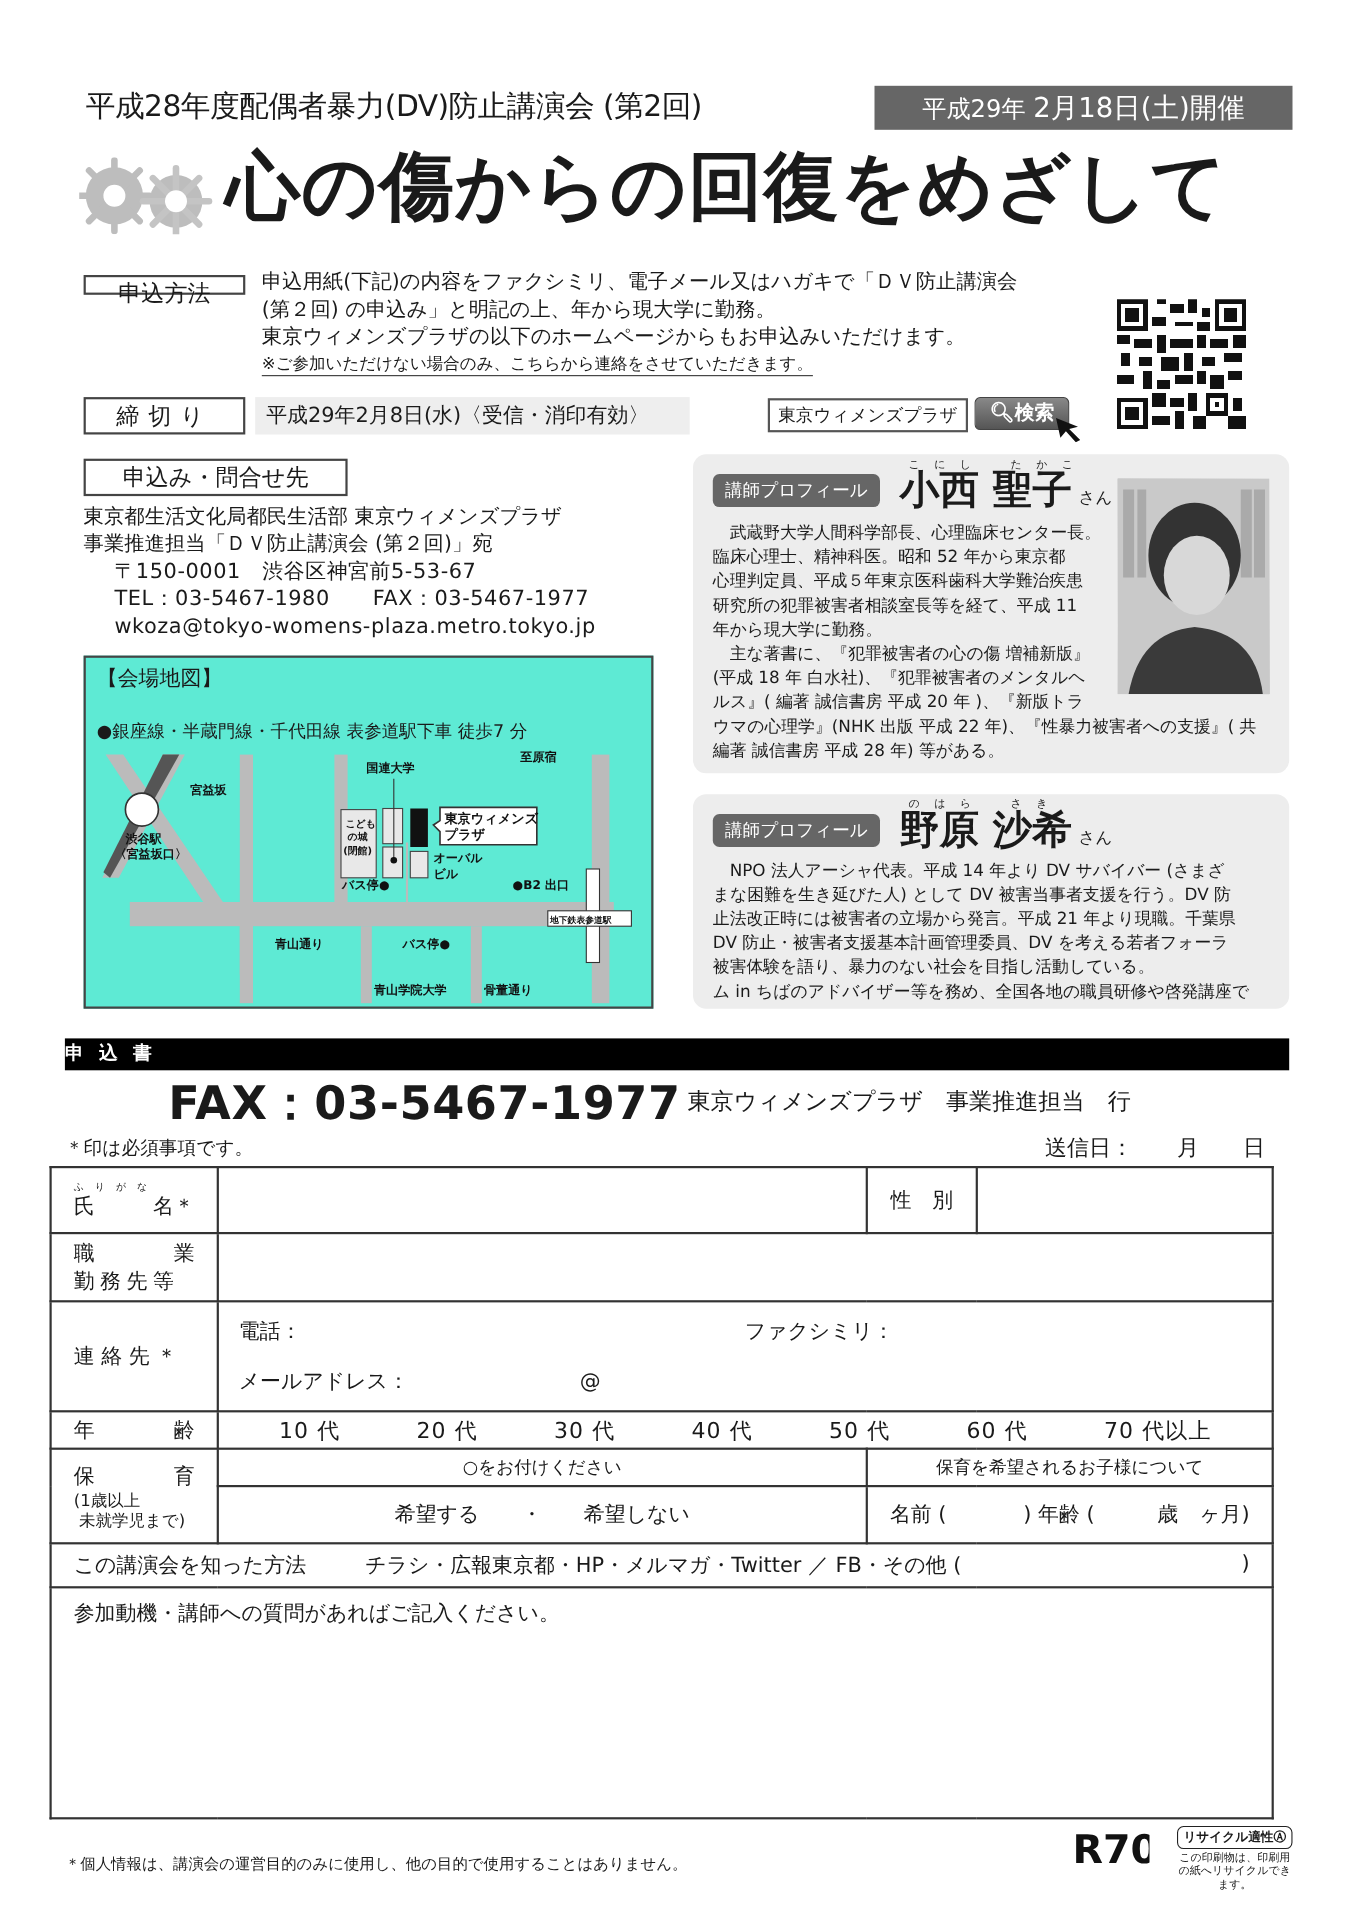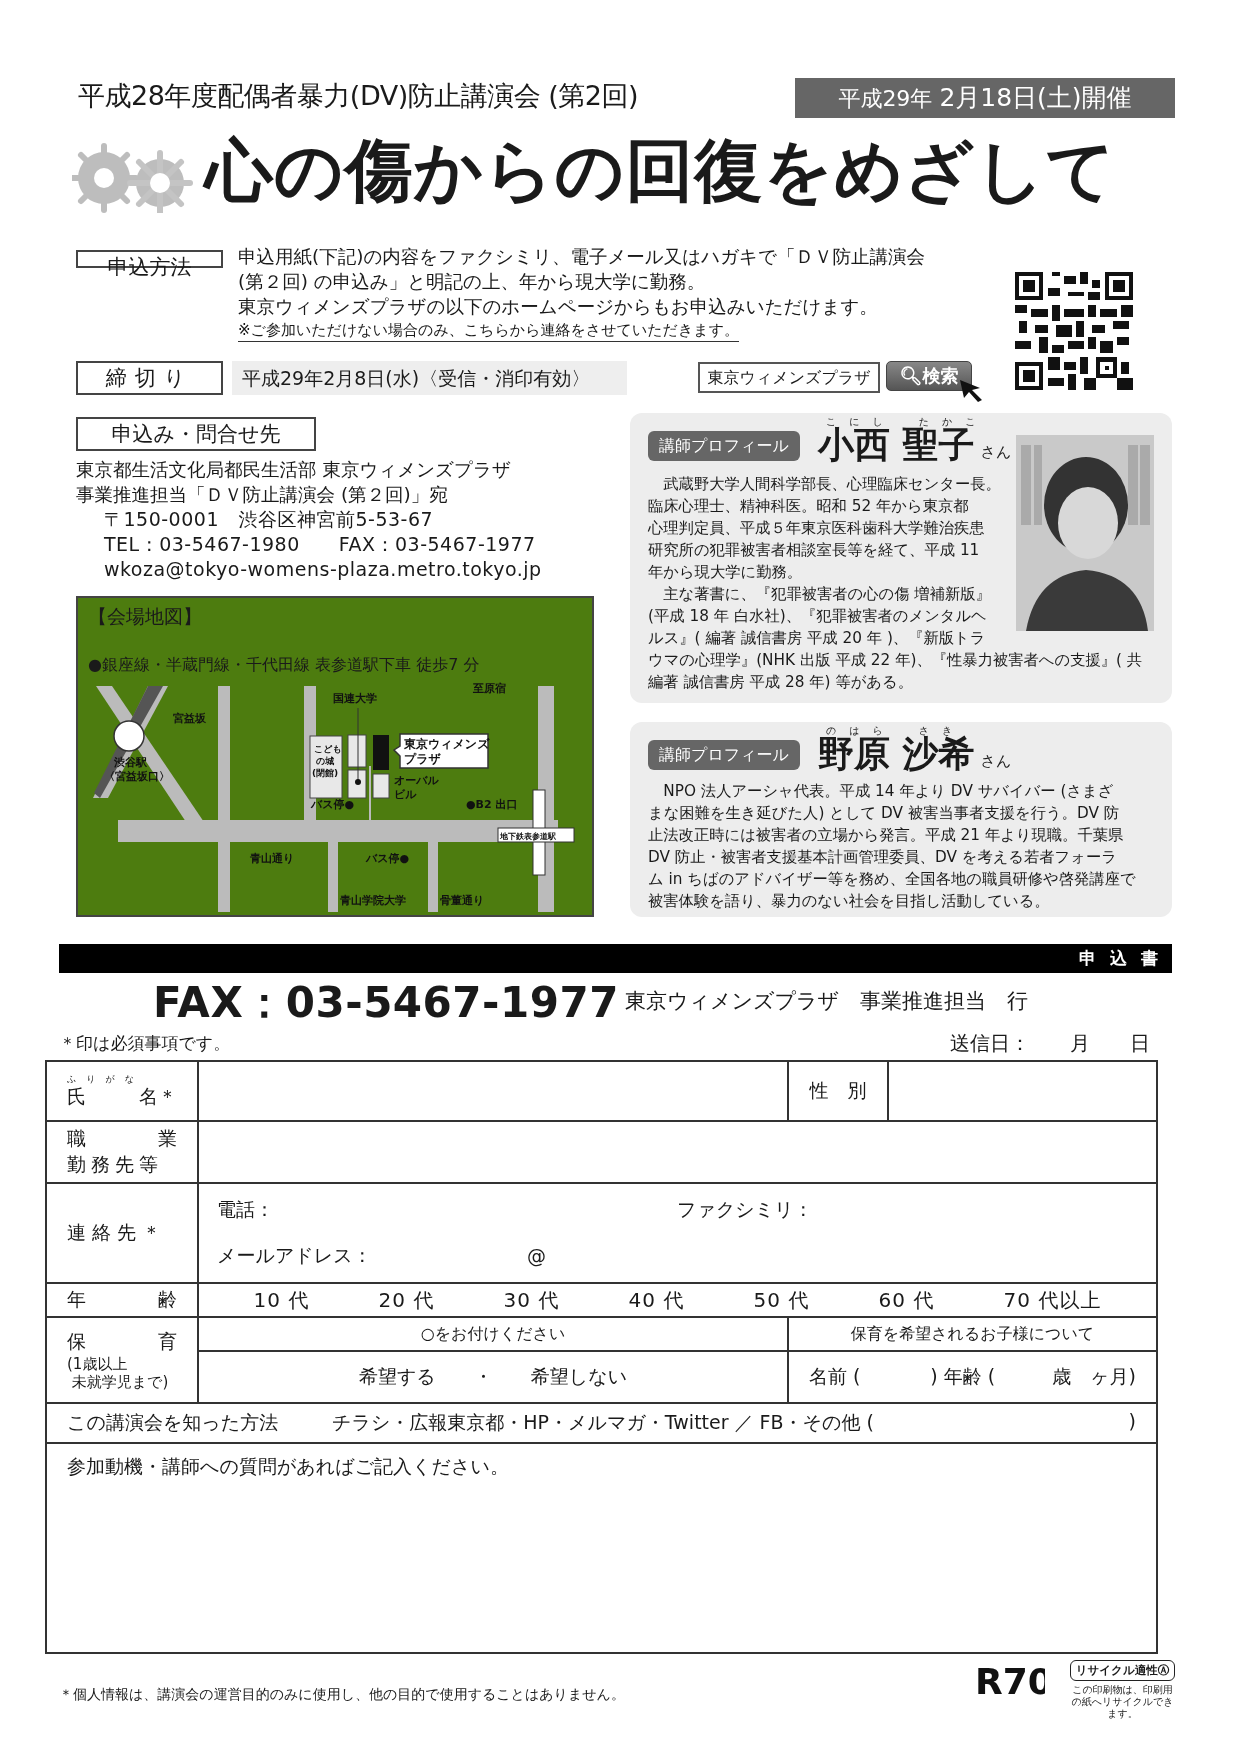--- a/index.html
+++ b/index.html
@@ -26,36 +26,36 @@
 
   .search-input { left: 698px; top: 362px; width: 182px; height: 31px; border: 2px solid #555; font-size: 16px; line-height: 27px; text-align: center; white-space: nowrap; background: #fff; }
   .search-btn { left: 886px; top: 361px; width: 86px; height: 30px; border-radius: 5px; background: linear-gradient(#888, #555); border: 1px solid #444; color: #fff; font-size: 18px; font-weight: bold; line-height: 28px; text-align: center; white-space: nowrap; }
   .cursor { left: 958px; top: 378px; width: 30px; height: 24px; }
 
   .qr { left: 1015px; top: 272px; width: 118px; height: 118px; }
 
   .contact { left: 76px; top: 457px; font-size: 18.5px; line-height: 25px; white-space: nowrap; }
   .contact .sub { padding-left: 28px; font-size: 19px; letter-spacing: 0.5px; }
 
-  .map-box { left: 76px; top: 596px; width: 518px; height: 321px; border: 2px solid #444; background: #4d7c0f; overflow: hidden; }
+  .map-box { left: 76px; top: 596px; width: 518px; height: 321px; border: 2px solid #444; background: #5eead4; overflow: hidden; }
   .map-title { left: 10px; top: 6px; font-size: 19px; }
   .map-line { left: 10px; font-size: 16px; white-space: nowrap; }
   .map-svg { left: 0; top: 80px; width: 518px; height: 241px; }
 
   .profile { left: 630px; width: 542px; background: #ededed; border-radius: 12px; }
   .p1 { top: 413px; height: 290px; }
   .p2 { top: 722px; height: 195px; }
   .profile-tag { position: absolute; left: 18px; width: 152px; height: 30px; background: #666; color: #fff; border-radius: 6px; font-size: 16px; line-height: 30px; text-align: center; white-space: nowrap; }
   .speaker-name { position: absolute; left: 188px; font-size: 36px; font-weight: bold; white-space: nowrap; }
   .san { font-size: 15px; font-weight: normal; margin-left: 6px; }
   .ruby { position: absolute; font-size: 10px; letter-spacing: 13px; white-space: nowrap; }
   .bio { position: absolute; left: 18px; font-size: 15.3px; line-height: 22px; }
   .photo { position: absolute; left: 386px; top: 22px; width: 138px; height: 196px; background: linear-gradient(135deg,#bbb 0%,#ddd 40%,#999 100%); overflow: hidden; }
 
-  .form-header { left: 59px; top: 944px; width: 1113px; height: 29px; background: #000; color: #fff; font-size: 17px; font-weight: bold; line-height: 29px; text-align: right; letter-spacing: 14px; }
+  .form-header { left: 59px; top: 944px; width: 1113px; height: 29px; background: #000; color: #fff; font-size: 17px; font-weight: bold; line-height: 29px; text-align: left; letter-spacing: 14px; }
   .fax-big { left: 153px; top: 975px; font-size: 42px; font-weight: bold; white-space: nowrap; letter-spacing: 0.5px; }
   .fax-to { left: 625px; top: 987px; font-size: 21px; white-space: nowrap; }
   .required-note { left: 59px; top: 1032px; font-size: 17px; white-space: nowrap; }
   .send-date { left: 950px; top: 1030px; font-size: 20px; white-space: nowrap; }
 
   table.form { position: absolute; left: 45px; top: 1060px; width: 1113px; border-collapse: collapse; font-size: 19px; }
   table.form td { border: 2px solid #333; padding: 0 20px; vertical-align: middle; }
   td.lbl { width: 152px; }
   .jl { display: flex; justify-content: space-between; }
   .age-cell { display: flex; justify-content: space-around; font-size: 20px; letter-spacing: 1px; }
@@ -268,22 +268,22 @@
   <div class="profile-tag" style="top:18px">講師プロフィール</div>
   <div class="ruby" style="left:196px;top:2px">のはら　さき</div>
   <div class="speaker-name" style="top:8px">
     <span>野原 沙希</span><span class="san">さん</span>
   </div>
   <div class="bio" style="top:58px;width:520px;white-space:nowrap">
     <div>　NPO 法人アーシャ代表。平成 14 年より DV サバイバー (さまざ</div>
     <div>まな困難を生き延びた人) として DV 被害当事者支援を行う。DV 防</div>
     <div>止法改正時には被害者の立場から発言。平成 21 年より現職。千葉県</div>
     <div>DV 防止・被害者支援基本計画管理委員、DV を考える若者フォーラ</div>
+    <div>被害体験を語り、暴力のない社会を目指し活動している。</div>
     <div>ム in ちばのアドバイザー等を務め、全国各地の職員研修や啓発講座で</div>
-    <div>被害体験を語り、暴力のない社会を目指し活動している。</div>
   </div>
 </div>
 
 <div class="abs form-header">申込書</div>
 <div class="abs fax-big">FAX：03-5467-1977</div>
 <div class="abs fax-to">東京ウィメンズプラザ　事業推進担当　行</div>
 <div class="abs required-note">＊印は必須事項です。</div>
 <div class="abs send-date">送信日：　　月　　日</div>
 
 <table class="form">

